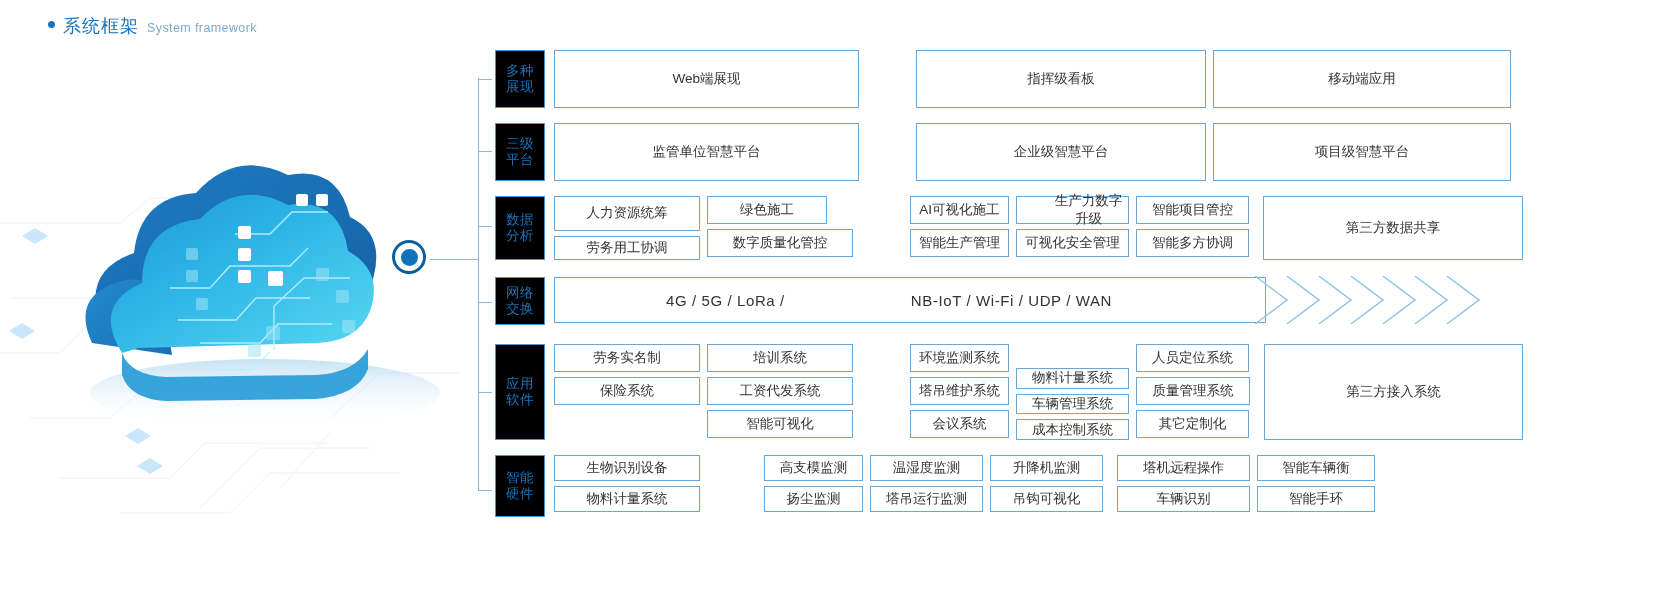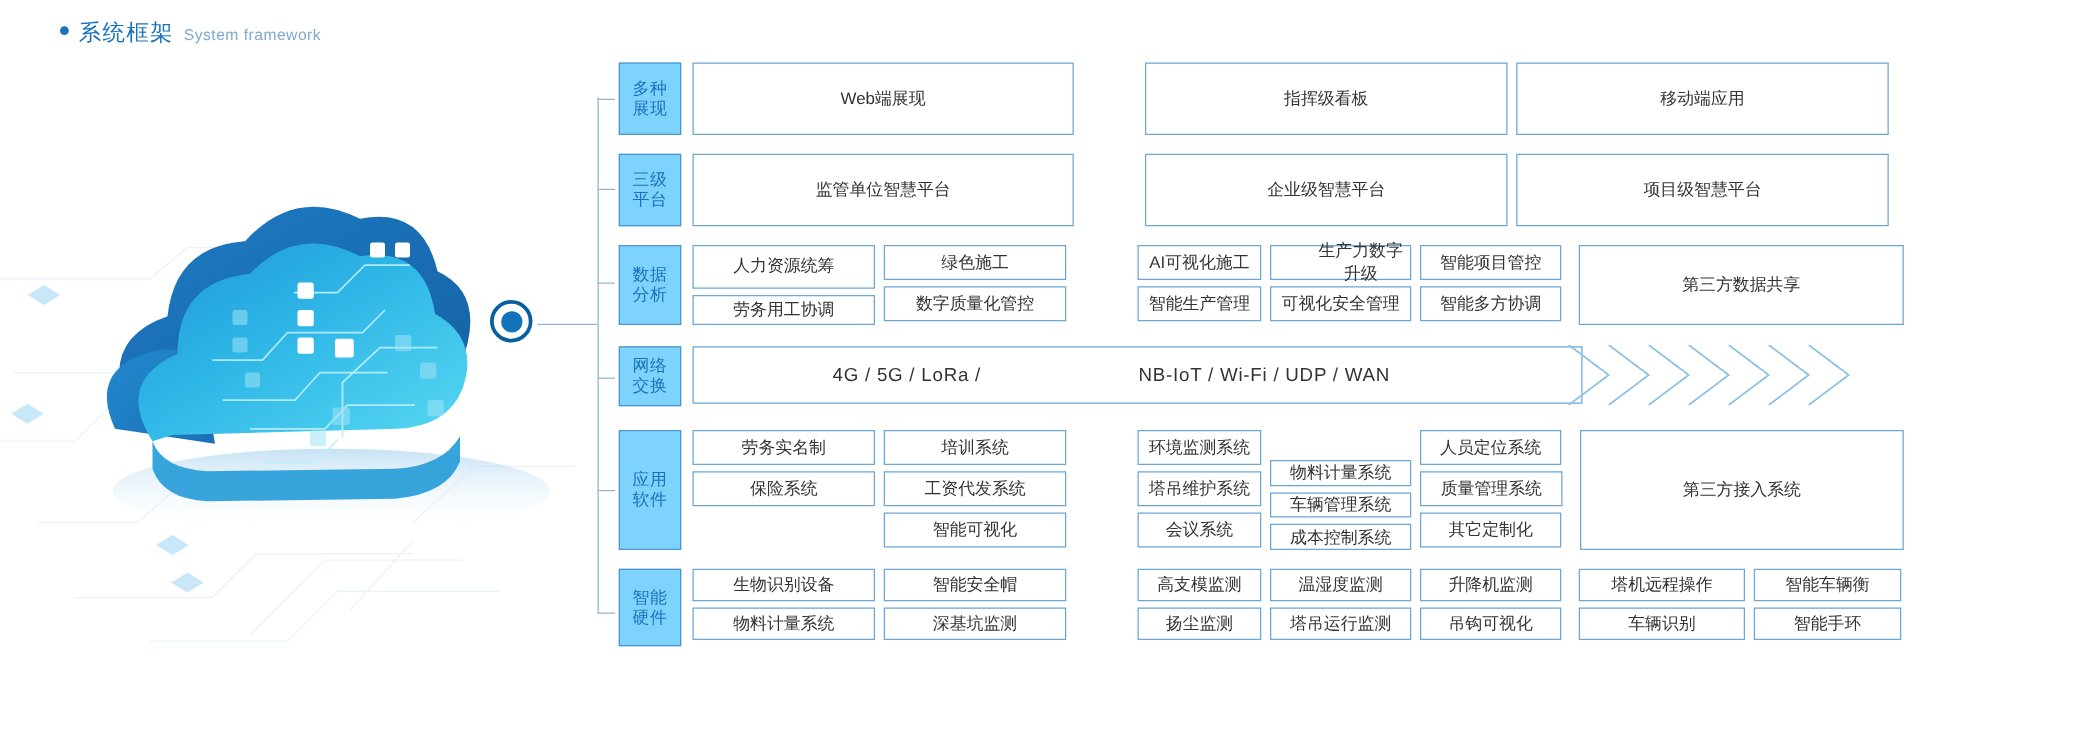--- a/index.html
+++ b/index.html
@@ -30,21 +30,21 @@
   #tree{position:absolute;left:430px;top:48px;width:62px;height:470px;}
   #tree .spine{position:absolute;left:48px;top:30px;bottom:27px;width:1px;background:#8fb6d6;}
   #tree .stem{position:absolute;left:0px;top:211px;width:48px;height:1px;background:#8fb6d6;}
   #tree .branch{position:absolute;left:48px;width:14px;height:1px;background:#8fb6d6;}
 
   
   .row{position:absolute;display:flex;align-items:stretch;}
   .rowlabel{
     width:48px;border:1px solid #4f95cd;color:#1a72bb;font-size:13.5px;line-height:1.22;
     display:flex;flex-direction:column;align-items:center;justify-content:center;
-    background:#7dd3fc;letter-spacing:.5px;flex:none;
+    background:#000000;letter-spacing:.5px;flex:none;
   }
   .cells{display:flex;flex:1;margin-left:9px;gap:0;}
   .box{
     border:1px solid #6aa6d6;background:#fff;color:#333;
     display:flex;align-items:center;justify-content:center;text-align:center;
     font-size:13.5px;box-sizing:border-box;
   }
   .grp{display:flex;flex-direction:column;}
   .grp .box + .box{margin-top:5px;}
 
@@ -207,21 +207,21 @@
     <span>数据</span>
     <span>分析</span>
   </div>
   <div class="cells">
     <div class="grp">
       <div class="box" style="width:146px;height:40px;">人力资源统筹</div>
       <div class="box" style="width:146px;height:28px;">劳务用工协调</div>
     </div>
     <div class="gap-sm"></div>
     <div class="grp">
-      <div class="box" style="width:146px;height:28px;">绿色施工</div>
+      <div class="box" style="width:120px;height:28px;">绿色施工</div>
       <div class="box" style="width:146px;height:28px;">数字质量化管控</div>
     </div>
     <div class="gap-lg"></div>
     <div class="grp">
       <div class="box" style="width:99px;height:28px;">AI可视化施工</div>
       <div class="box" style="width:99px;height:28px;">智能生产管理</div>
     </div>
     <div class="gap-sm"></div>
     <div class="grp">
       <div class="box" style="width:113px;height:28px;padding-left:32px;">生产力数字升级</div>
@@ -306,24 +306,20 @@
   <div class="rowlabel">
     <span>智能</span>
     <span>硬件</span>
   </div>
   <div class="cells">
     <div class="grp">
       <div class="box" style="width:146px;height:26px;">生物识别设备</div>
       <div class="box" style="width:146px;height:26px;">物料计量系统</div>
     </div>
     <div class="gap-sm"></div>
-    <div class="grp">
-      <div class="box" style="width:146px;height:26px;">智能安全帽</div>
-      <div class="box" style="width:146px;height:26px;">深基坑监测</div>
-    </div>
     <div class="gap-lg"></div>
     <div class="grp">
       <div class="box" style="width:99px;height:26px;">高支模监测</div>
       <div class="box" style="width:99px;height:26px;">扬尘监测</div>
     </div>
     <div class="gap-sm"></div>
     <div class="grp">
       <div class="box" style="width:113px;height:26px;">温湿度监测</div>
       <div class="box" style="width:113px;height:26px;">塔吊运行监测</div>
     </div>

